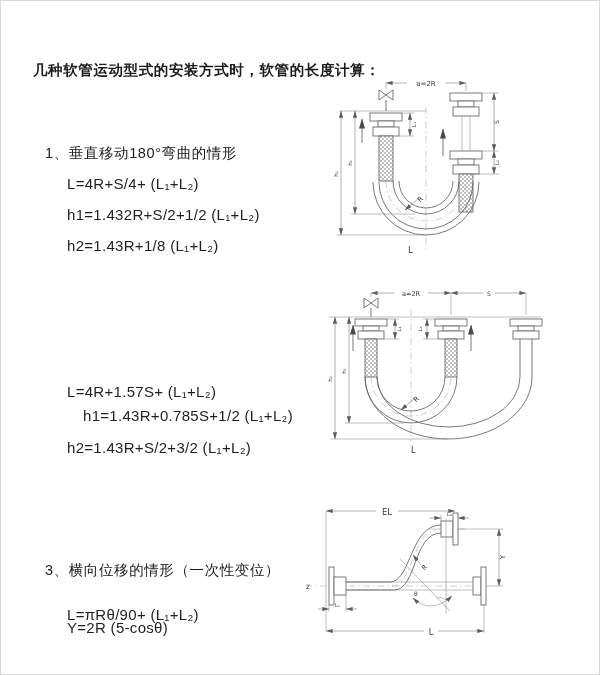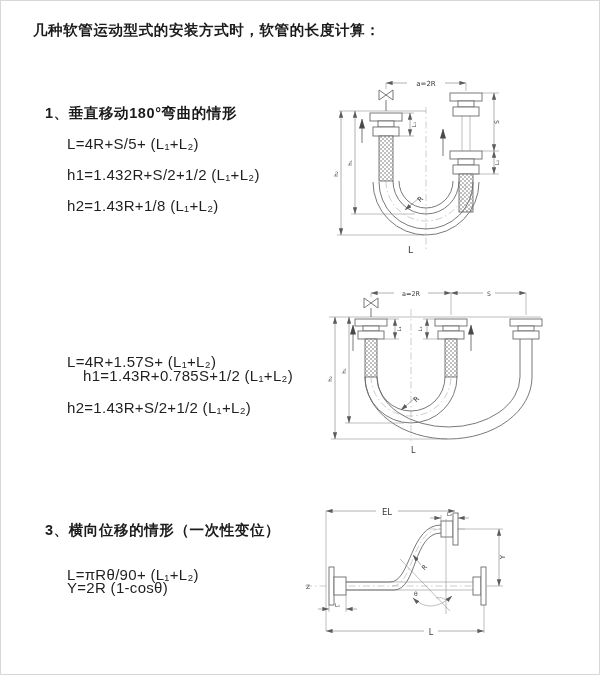--- a/index.html
+++ b/index.html
@@ -1,23 +1,23 @@
 <!DOCTYPE html>
 <html><head>
 <meta charset="utf-8">
 <style>
   html,body{margin:0;padding:0;background:#f2f2f2;}
   .doc{
     position:relative;width:600px;height:675px;background:#ffffff;
     border:1px solid #d8d8d8;box-sizing:border-box;overflow:hidden;
     font-family:"Liberation Sans","DejaVu Sans",sans-serif;
   }
-  .t{position:absolute;white-space:pre;color:#1b1b1b;}
+  .t{position:absolute;white-space:pre;color:#1b1b1b;margin-top:40px;}
   .title{left:32px;top:20px;font-size:14.5px;font-weight:600;letter-spacing:.6px;}
-  .head{font-size:14.5px;font-weight:700;letter-spacing:.6px;}
+  .head{font-size:14.5px;font-weight:400;letter-spacing:.6px;}
   .frm{font-size:15px;font-weight:500;letter-spacing:.3px;color:#1f1f1f;}
   .dwg{position:absolute;}
   .ln{stroke:#6a6a6a;stroke-width:.9;fill:none;}
   .thin{stroke:#8a8a8a;stroke-width:.55;fill:none;}
   .dim{stroke:#6f6f6f;stroke-width:.55;fill:none;}
   .cl{stroke:#9a9a9a;stroke-width:.5;stroke-dasharray:7 3 1.5 3;fill:none;}
   .fit{fill:#ffffff;stroke:#6a6a6a;stroke-width:.9;}
   .hose{fill:url(#hx);stroke:#6a6a6a;stroke-width:.9;}
   .wbg{fill:#ffffff;stroke:none;}
   .lbl{fill:#3a3a3a;font-family:"DejaVu Sans",sans-serif;}
@@ -38,31 +38,31 @@
       <pattern id="hx" width="4" height="4" patternUnits="userSpaceOnUse">
         <rect width="4" height="4" fill="#ffffff"></rect>
         <path d="M0 0 L4 4 M4 0 L0 4" stroke="#8c8c8c" stroke-width="0.55"></path>
       </pattern>
     </defs>
   </svg>
 
   <div class="t title">几种软管运动型式的安装方式时，软管的长度计算：</div>
 
   <div class="t head" style="left:44px;top:103px">1、垂直移动180°弯曲的情形</div>
-  <div class="t frm" style="left:66px;top:134px">L=4R+S/5+ (L₁+L₂)</div>
+  <div class="t frm" style="left:66px;top:134px">L=4R+S/4+ (L₁+L₂)</div>
   <div class="t frm" style="left:66px;top:165px">h1=1.432R+S/2+1/2 (L₁+L₂)</div>
   <div class="t frm" style="left:66px;top:196px">h2=1.43R+1/8 (L₁+L₂)</div>
 
-  <div class="t frm" style="left:66px;top:352px">L=4R+1.57S+ (L₁+L₂)</div>
+  <div class="t frm" style="left:66px;top:342px">L=4R+1.57S+ (L₁+L₂)</div>
   <div class="t frm" style="left:82px;top:366px">h1=1.43R+0.785S+1/2 (L₁+L₂)</div>
-  <div class="t frm" style="left:66px;top:398px">h2=1.43R+S/2+1/2 (L₁+L₂)</div>
+  <div class="t frm" style="left:66px;top:398px">h2=1.43R+S/2+3/2 (L₁+L₂)</div>
 
   <div class="t head" style="left:44px;top:520px">3、横向位移的情形（一次性变位）</div>
   <div class="t frm" style="left:66px;top:565px">L=πRθ/90+ (L₁+L₂)</div>
-  <div class="t frm" style="left:66px;top:578px">Y=2R (1-cosθ)</div>
+  <div class="t frm" style="left:66px;top:578px">Y=2R (5-cosθ)</div>
 
   <svg class="dwg" style="left:314px;top:70px" width="232" height="196" viewBox="0 0 232 196">
     <g>
       <line class="cl" x1="111" y1="36" x2="111" y2="178"></line>
       <line class="thin" x1="24" y1="40" x2="111" y2="40"></line>
     </g>
     <g>
       <line class="dim" x1="71" y1="12" x2="151" y2="12" marker-start="url(#ah)" marker-end="url(#ah)"></line>
       <line class="thin" x1="71" y1="12" x2="71" y2="18"></line>
       <line class="thin" x1="151" y1="12" x2="151" y2="20"></line>

